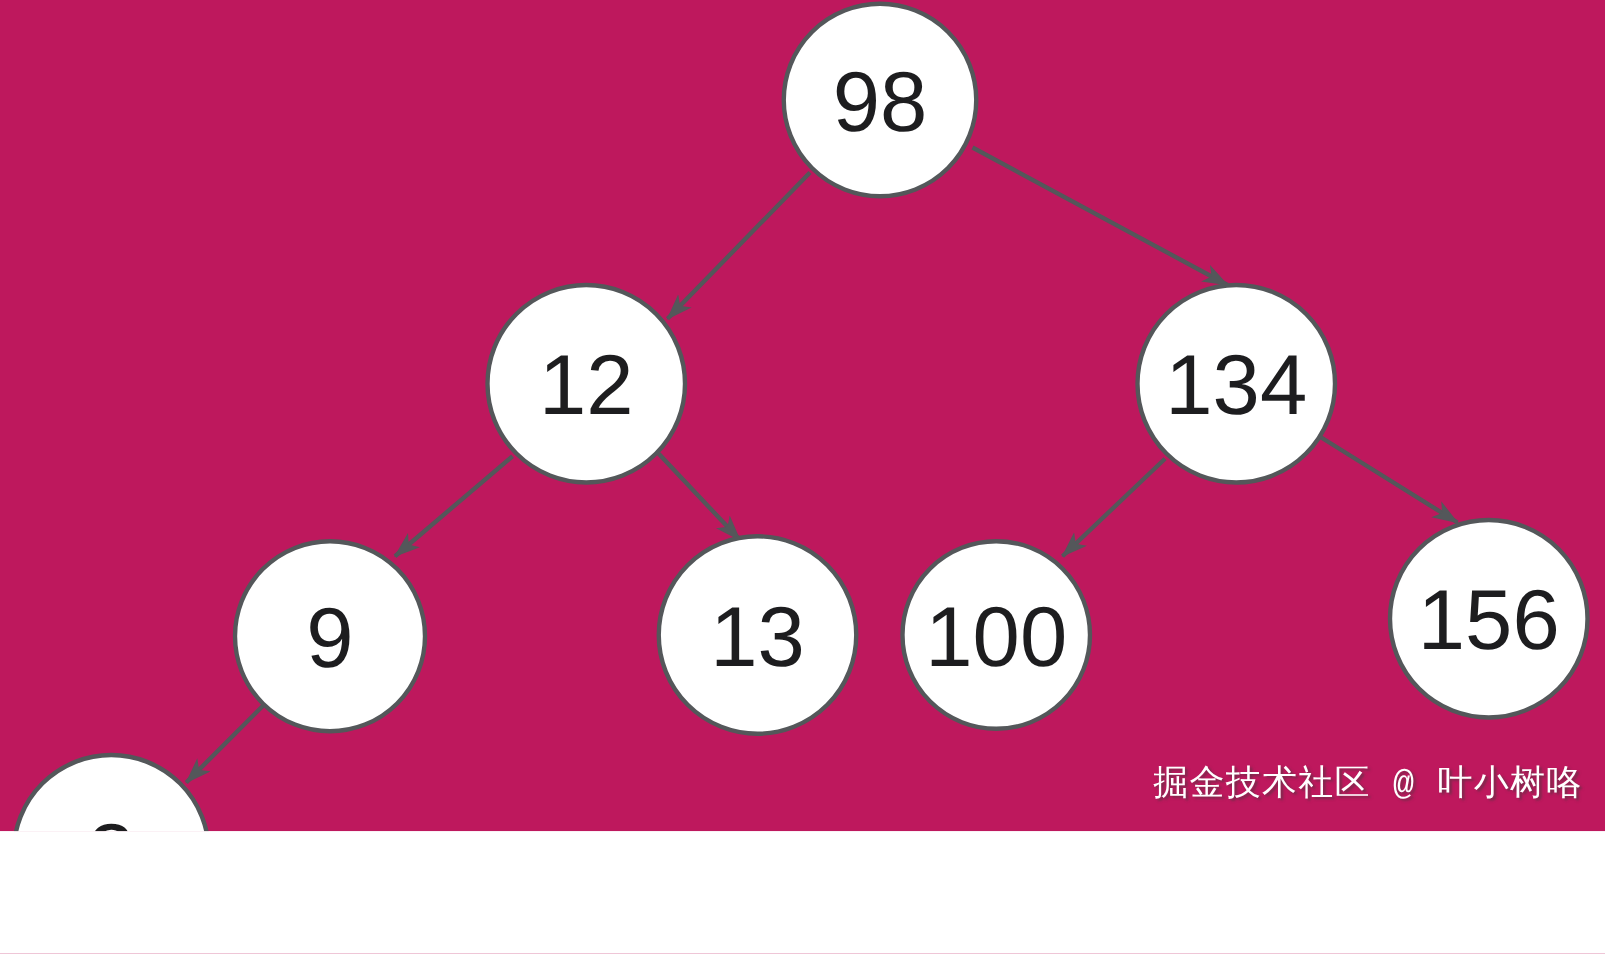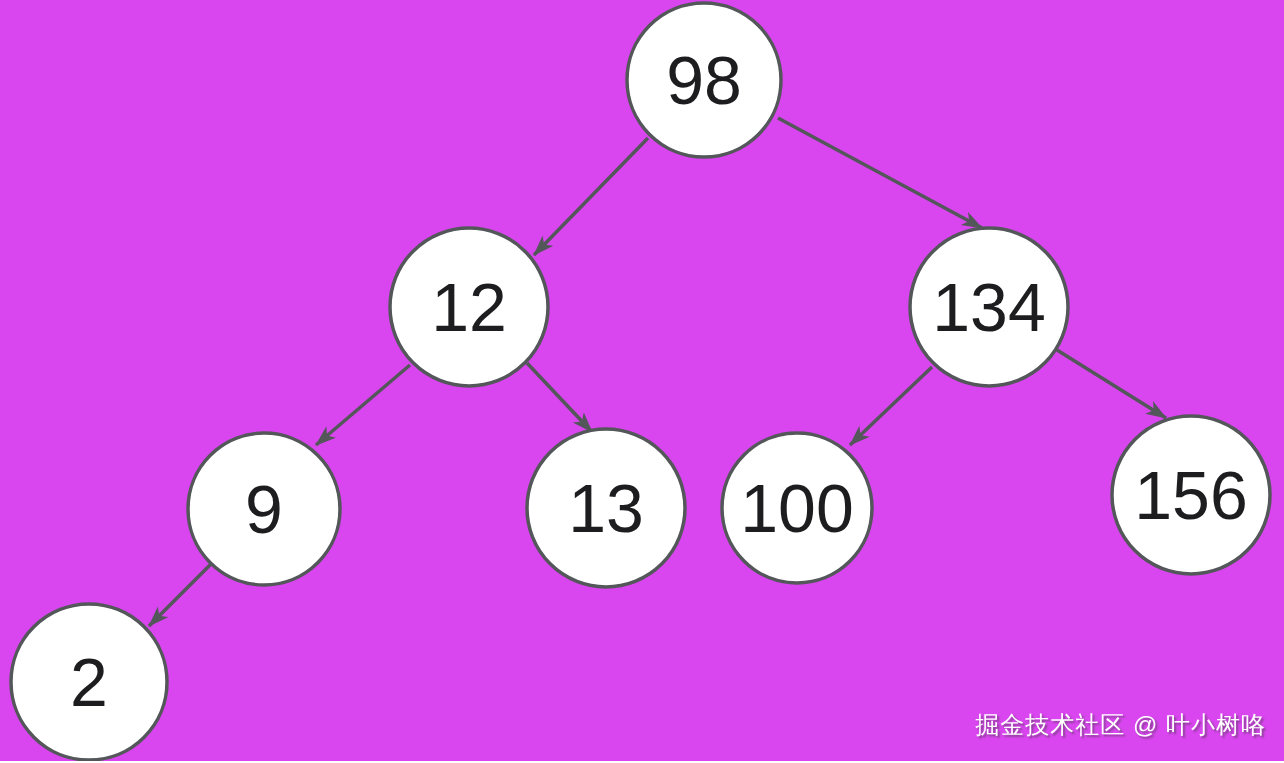--- a/index.html
+++ b/index.html
@@ -4,22 +4,22 @@
 <style>
   html, body {
     margin: 0;
     padding: 0;
     background: #ffffff;
     font-family: "Liberation Sans", sans-serif;
   }
   .canvas {
     position: relative;
     width: 1284px;
-    height: 761px;
-    background: #d946ef;
+    height: 665px;
+    background: #be185d;
     overflow: hidden;
   }
   svg.tree {
     position: absolute;
     left: 0;
     top: 0;
     width: 1284px;
     height: 763px;
     display: block;
   }
@@ -32,27 +32,28 @@
     font-size: 68px;
     font-weight: 400;
   }
   .edge-line {
     fill: none;
   }
   .watermark {
     position: absolute;
     right: 18px;
     bottom: 20px;
-    font-size: 24px;
+    font-size: 28px;
     font-weight: 400;
     letter-spacing: 1px;
     color: #ffffff;
     text-shadow: 2px 2px 2px rgba(60, 60, 60, 0.55);
     white-space: nowrap;
     user-select: none;
+    font-family: Liberation Mono, monospace;
   }
 </style>
 </head>
 <body>
 
 <div class="canvas">
   <svg class="tree" viewBox="0 0 1284 763" xmlns="http://www.w3.org/2000/svg">
     <defs>
       <marker id="arrowhead" markerUnits="userSpaceOnUse" markerWidth="24" markerHeight="18" refX="20" refY="7.5" orient="auto">
         <path d="M0,0 L21,7.5 L0,15 L5.5,7.5 Z" fill="#54575a"></path>

